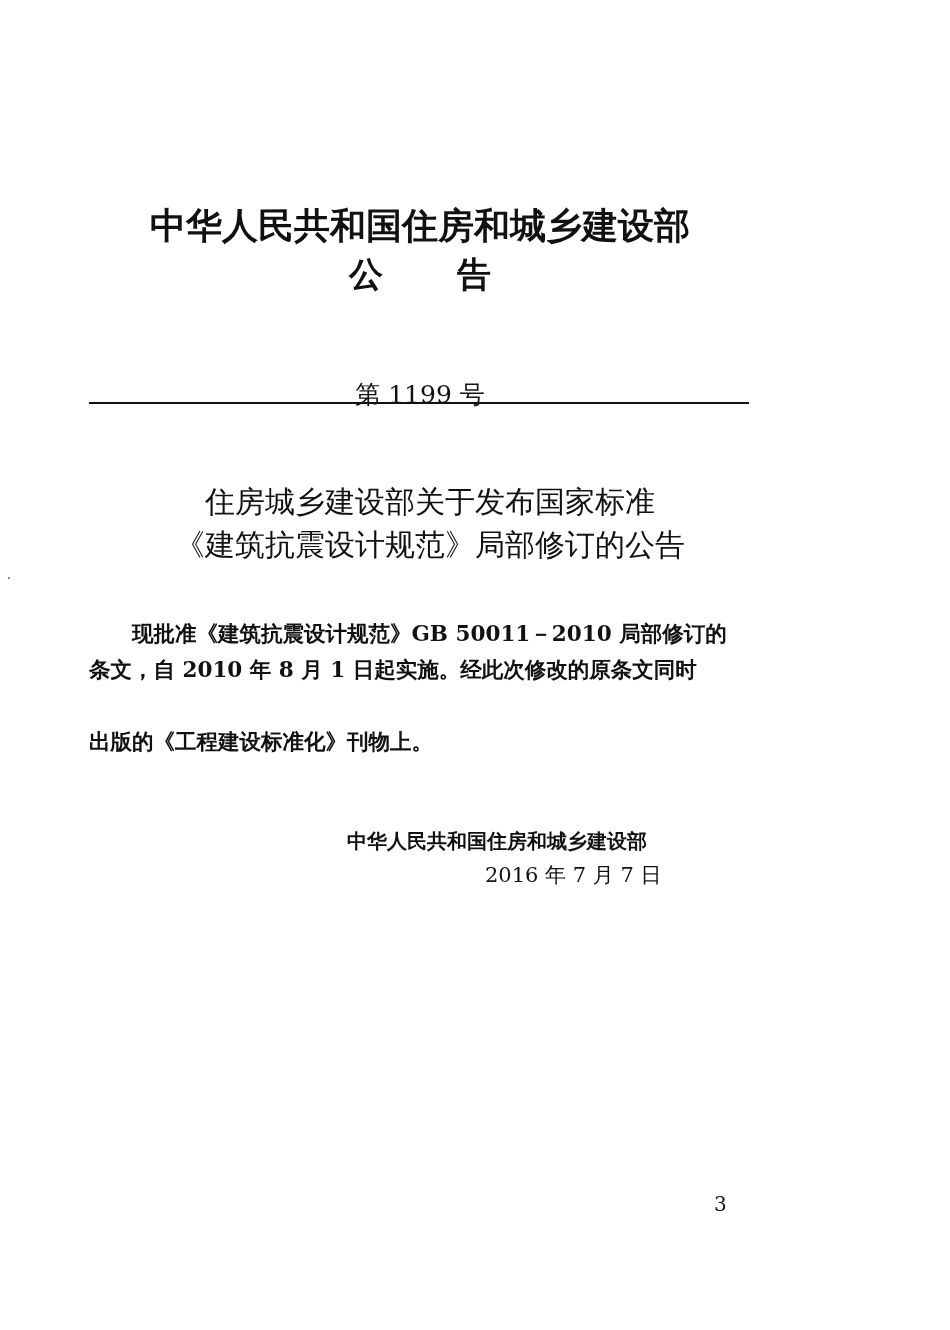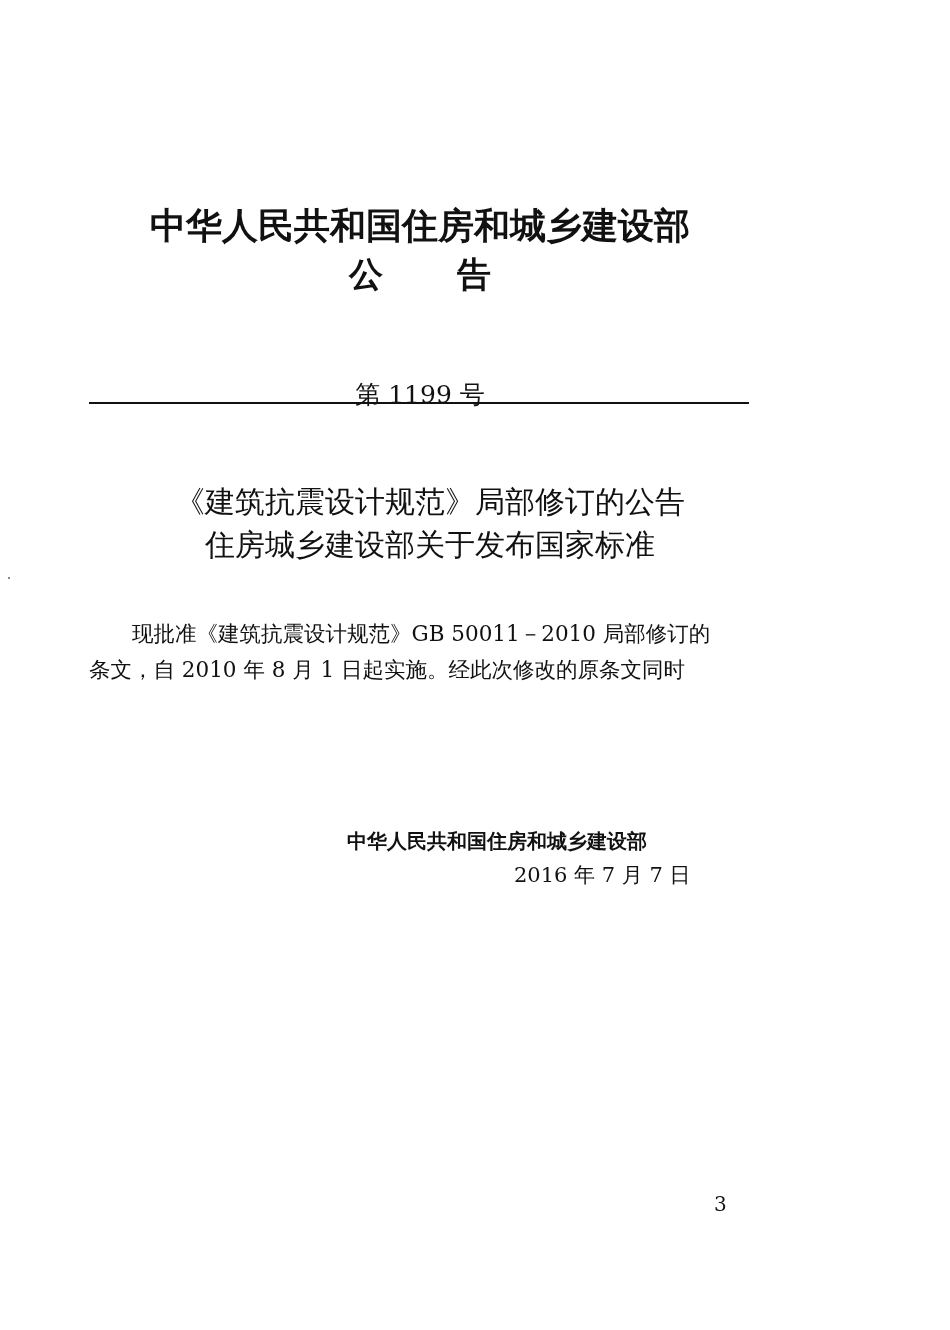--- a/index.html
+++ b/index.html
@@ -27,59 +27,60 @@
       left: 89px; width: 660px; top: 402px; height: 2px; background: #111;
     }
     .subject {
       left: 160px; width: 540px; top: 480px; text-align: center;
       font-size: 30px; line-height: 43px;
     }
     .body-text {
       left: 89px; width: 664px; top: 616px;
       font-size: 21.5px; line-height: 36px; white-space: normal;
     }
-    .body-text p { margin: 0; text-indent: 2em; }
+    .body-text p { margin: 0; text-indent: 2em; font-weight: bold; }
     .body-text .line { display: block; text-indent: 0; }
     .signature {
       left: 347px; top: 826px; font-family: "DejaVu Sans", sans-serif;
       font-weight: bold; font-size: 20px; line-height: 30px;
     }
     .date {
-      left: 514px; top: 860px; font-size: 21px; line-height: 30px;
+      left: 485px; top: 860px; font-size: 21px; line-height: 30px;
     }
     .page-number {
       left: 714px; top: 1190px; font-size: 20px; line-height: 28px;
     }
     .speck { left: 8px; top: 577px; width: 2px; height: 2px; background: #888; }
   </style>
 </head>
 <body>
 
 <div class="abs ministry-title">中华人民共和国住房和城乡建设部</div>
 
 <div class="abs notice-title">
   <span>公</span><span class="gap"></span><span>告</span>
 </div>
 
 <div class="abs notice-number">第 1199 号</div>
 
 <div class="abs rule"></div>
 
 <div class="abs subject">
+  <div>住房城乡建设部关于发布国家标准</div>
   <div>《建筑抗震设计规范》局部修订的公告</div>
-  <div>住房城乡建设部关于发布国家标准</div>
 </div>
 
 <div class="abs body-text">
   <p>
     <span>现批准《建筑抗震设计规范》GB 50011－2010 局部修订的</span><br>
     <span class="line">条文，自 2010 年 8 月 1 日起实施。经此次修改的原条文同时</span>
   </p>
   <p>
     <br>
+    <span class="line">出版的《工程建设标准化》刊物上。</span>
   </p>
 </div>
 
 <div class="abs signature">中华人民共和国住房和城乡建设部</div>
 <div class="abs date">2016 年 7 月 7 日</div>
 
 <div class="abs page-number">3</div>
 
 <div class="abs speck"></div>
 

